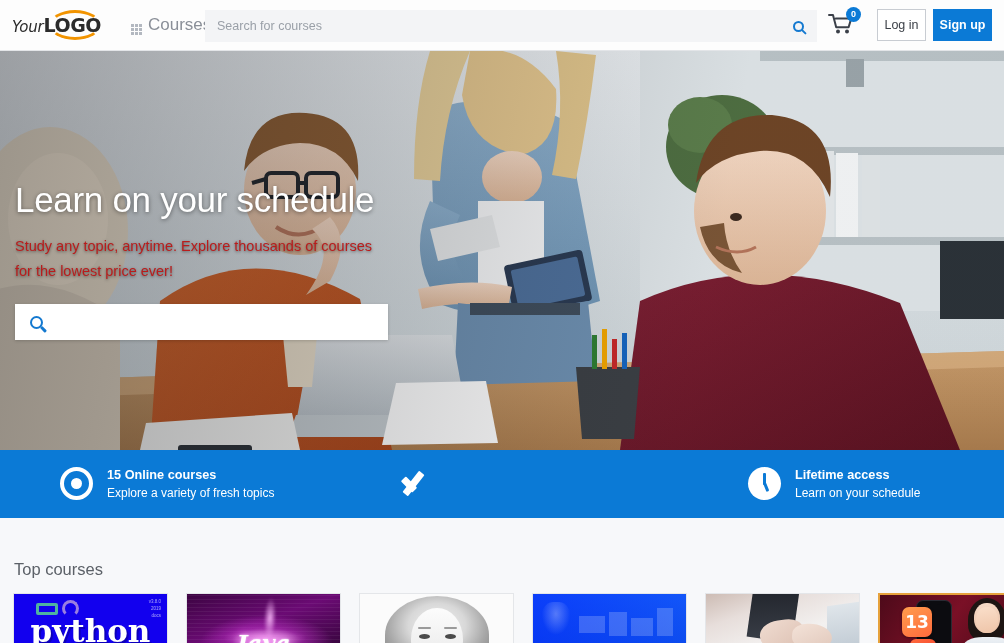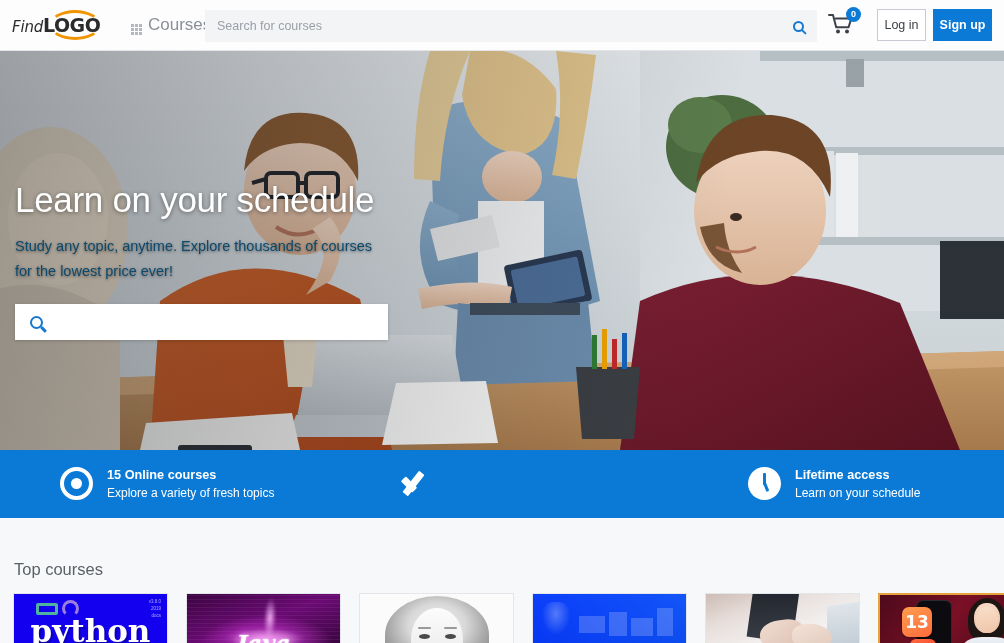--- a/index.html
+++ b/index.html
@@ -139,21 +139,21 @@
     position: absolute; left: 15px; top: 130px;
     width: 460px;
   }
   .hero-title {
     font-size: 35px; font-weight: 400; color: #ffffff;
     line-height: 1.1; letter-spacing: -0.3px;
     text-shadow: 0 1px 4px rgba(0,0,0,0.45);
     margin-bottom: 14px;
   }
   .hero-sub {
-    font-size: 14.5px; color: #0c4a6e;
+    font-size: 14.5px; color: #b91c1c;
     line-height: 1.75;
     text-shadow: 0 1px 3px rgba(0,0,0,0.5);
     max-width: 400px;
     margin-bottom: 20px;
   }
   .hero-search {
     width: 373px; height: 36px;
     background: #fff;
     display: flex; align-items: center;
     box-shadow: 0 1px 3px rgba(0,0,0,0.18);
@@ -423,21 +423,21 @@
     border-radius: 46%;
   }
 </style>
 </head>
 <body>
 
 <div class="header">
 
   <div class="logo">
     <span class="logo-arc"></span>
-    <span class="logo-text"><span>Find</span><b>LOGO</b></span>
+    <span class="logo-text"><span>Your</span><b>LOGO</b></span>
   </div>
 
   <div class="nav-courses">
     <span class="grid-icon">
       <i></i>
         <i></i>
         <i></i>
         <i></i>
         <i></i>
         <i></i>

